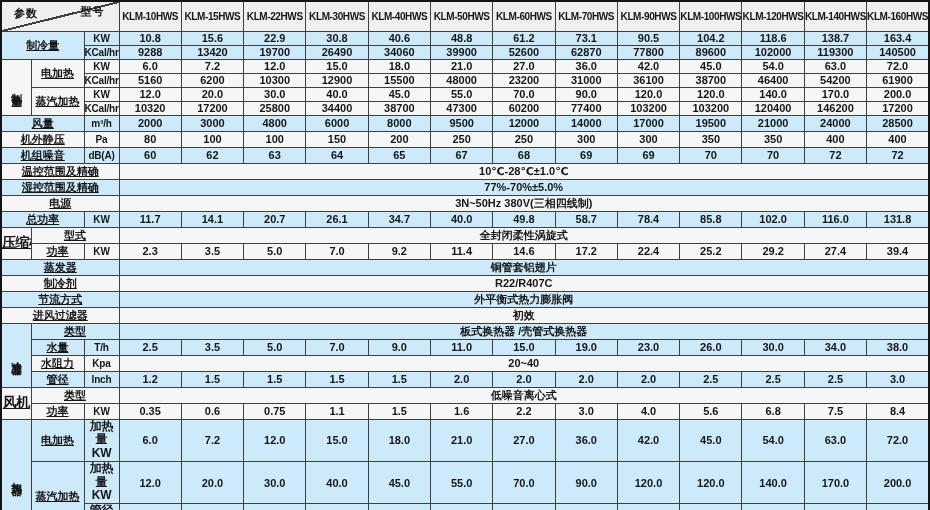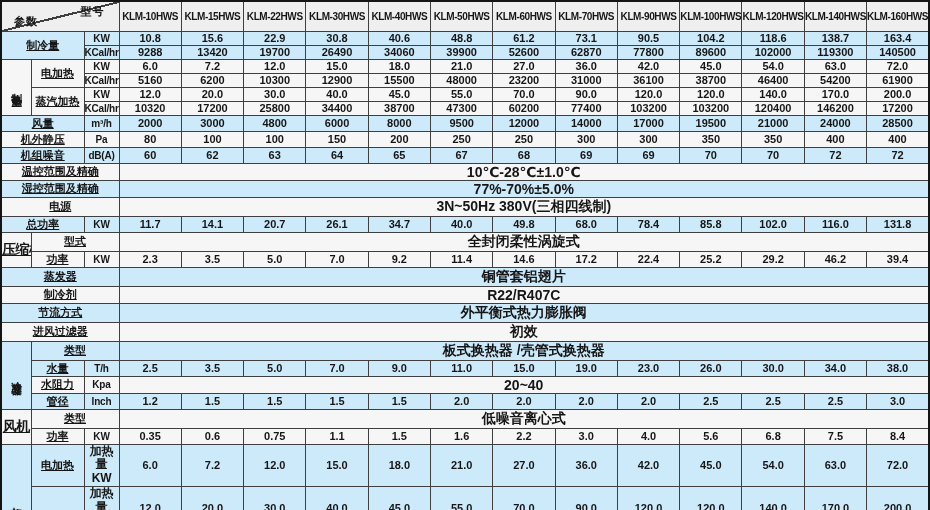--- a/index.html
+++ b/index.html
@@ -14,28 +14,28 @@
   tbody tr{height:14px;}
   tbody tr.tall{height:26px;}
   tr.rb td{background:#cdeafa;}
   tr.rw td{background:#f6f6f6;}
   th{background:#efefef;font-size:10px;letter-spacing:-0.4px;font-weight:700;margin-top:41px;}
   th.corner{position:relative;padding:0;
     background:linear-gradient(to bottom right,
       #efefef calc(50% - 1px),#3f3f3f calc(50% - 1px),
       #3f3f3f calc(50% + 1px),#efefef calc(50% + 1px));}
   th.corner .m{position:absolute;top:2px;right:14px;font-size:11px;letter-spacing:1px;}
-  th.corner .p{position:absolute;bottom:2px;left:12px;font-size:11px;letter-spacing:1px;}
+  th.corner .p{position:absolute;bottom:10px;left:12px;font-size:11px;letter-spacing:1px;}
   td.lab{font-size:11px;text-decoration:underline;}
   td.sm{font-size:14px;letter-spacing:-0.5px;}
   td.unit{font-size:10px;letter-spacing:-0.2px;}
   td.u2{white-space:pre-line;font-size:12px;line-height:1.15;}
   td.vert{writing-mode:vertical-lr;text-orientation:upright;letter-spacing:2px;
           font-size:11px;}
-  td.mv{font-size:14px;}
+  td.mv{font-size:11px;}
   td.val{font-size:11px;}
 </style>
 </head>
 <body>
 
 <table>
   <colgroup>
     <col style="width:30px">
       <col style="width:53px">
       <col style="width:35px">
@@ -241,21 +241,21 @@
       <tr class="rb">
         <td colspan="2" class="lab">总功率</td>
         <td class="unit">KW</td>
         <td class="val">11.7</td>
         <td class="val">14.1</td>
         <td class="val">20.7</td>
         <td class="val">26.1</td>
         <td class="val">34.7</td>
         <td class="val">40.0</td>
         <td class="val">49.8</td>
-        <td class="val">68.0</td>
+        <td class="val">58.7</td>
         <td class="val">78.4</td>
         <td class="val">85.8</td>
         <td class="val">102.0</td>
         <td class="val">116.0</td>
         <td class="val">131.8</td>
       </tr>
       <tr class="rw">
         <td rowspan="2" class="lab sm">压缩机</td>
         <td colspan="2" class="lab">型式</td>
         <td colspan="13" class="mv">全封闭柔性涡旋式</td>
@@ -267,21 +267,21 @@
         <td class="val">3.5</td>
         <td class="val">5.0</td>
         <td class="val">7.0</td>
         <td class="val">9.2</td>
         <td class="val">11.4</td>
         <td class="val">14.6</td>
         <td class="val">17.2</td>
         <td class="val">22.4</td>
         <td class="val">25.2</td>
         <td class="val">29.2</td>
-        <td class="val">46.2</td>
+        <td class="val">27.4</td>
         <td class="val">39.4</td>
       </tr>
       <tr class="rb">
         <td colspan="3" class="lab">蒸发器</td>
         <td colspan="13" class="mv">铜管套铝翅片</td>
       </tr>
       <tr class="rw">
         <td colspan="3" class="lab">制冷剂</td>
         <td colspan="13" class="mv">R22/R407C</td>
       </tr>

